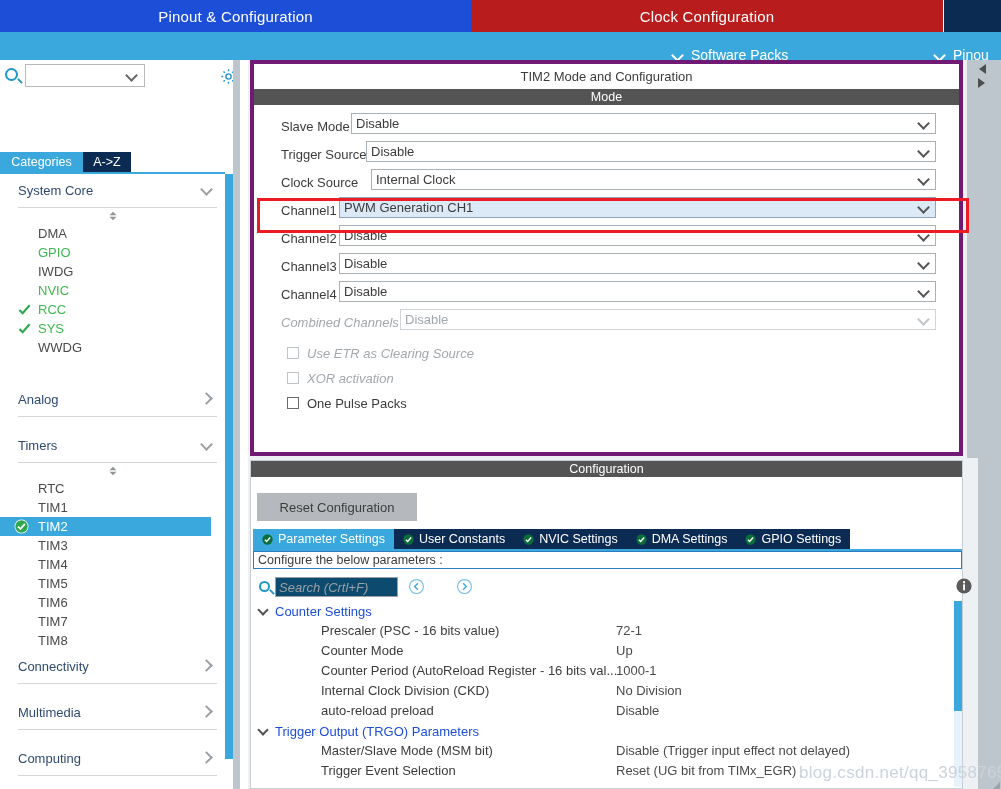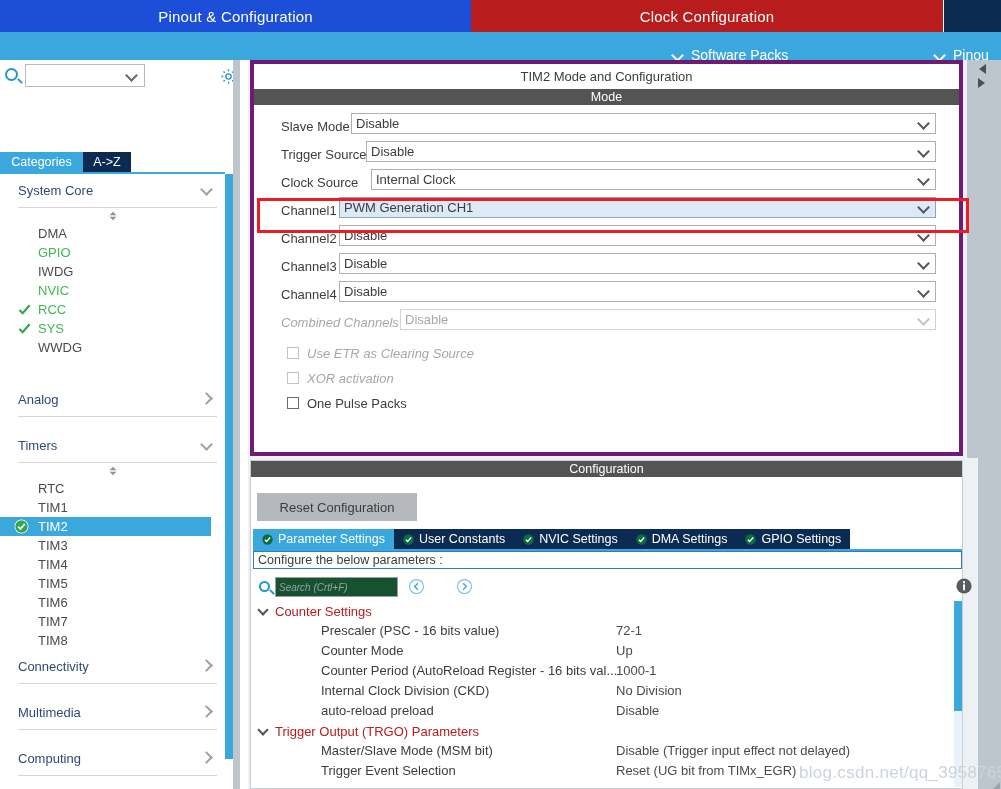--- a/index.html
+++ b/index.html
@@ -160,30 +160,30 @@
     position:absolute; left:2px; top:90px; width:709px; height:18px;
     border:1px solid #2e7bbf; background:#ffffff;
     display:flex; align-items:center; padding-left:4px; font-size:12.5px; color:#3c3c3c;
   }
 
   .param-toolbar { position:absolute; left:2px; top:112px; width:709px; height:28px; background:#ffffff; }
   .pt-mag { position:absolute; left:6px; top:8px; width:11px; height:11px; border:2px solid #2196c9; border-radius:50%; }
   .pt-mag::after { content:""; position:absolute; left:8px; top:8px; width:6px; height:2px; background:#2196c9; transform:rotate(45deg); }
   .pt-input {
     position:absolute; left:22px; top:4px; width:123px; height:20px;
-    border:1px solid #9aa0a6; background:#14532d; font-size:10px; color:#9aa0a6;
+    border:1px solid #9aa0a6; background:#0c4a6e; font-size:13px; color:#9aa0a6;
     font-style:italic; padding-left:3px; display:flex; align-items:center;
   }
   .circ-btn { position:absolute; top:5px; width:17px; height:17px; }
   .circ-prev { left:155px; }
   .circ-next { left:203px; }
   .info-ico { position:absolute; left:702px; top:4px; width:18px; height:18px; }
 
   .param-list { position:absolute; left:2px; top:140px; width:700px; height:188px; overflow:hidden; }
-  .sect-row { position:relative; height:20px; display:flex; align-items:center; font-size:13px; color:#b91c1c; padding-left:22px; }
+  .sect-row { position:relative; height:20px; display:flex; align-items:center; font-size:13px; color:#1d4ed8; padding-left:22px; }
   .sect-row .tchev { position:absolute; left:6px; top:5px; color:#555; width:10px; height:10px; }
   .sect-row .tchev::before { width:6px; height:6px; top:0; }
   .prow { position:relative; height:20px; font-size:13px; }
   .pname { position:absolute; left:68px; top:2px; color:#3c3c3c; white-space:nowrap; overflow:hidden; }
   .pval { position:absolute; left:363px; top:2px; color:#4a4a4a; white-space:nowrap; }
 
   .param-sb { position:absolute; left:703px; top:140px; width:8px; height:186px; background:#e8f2fa; }
   .param-sb .thumb { position:absolute; left:0; top:0; width:8px; height:110px; background:#3aa8dc; }
 
   

